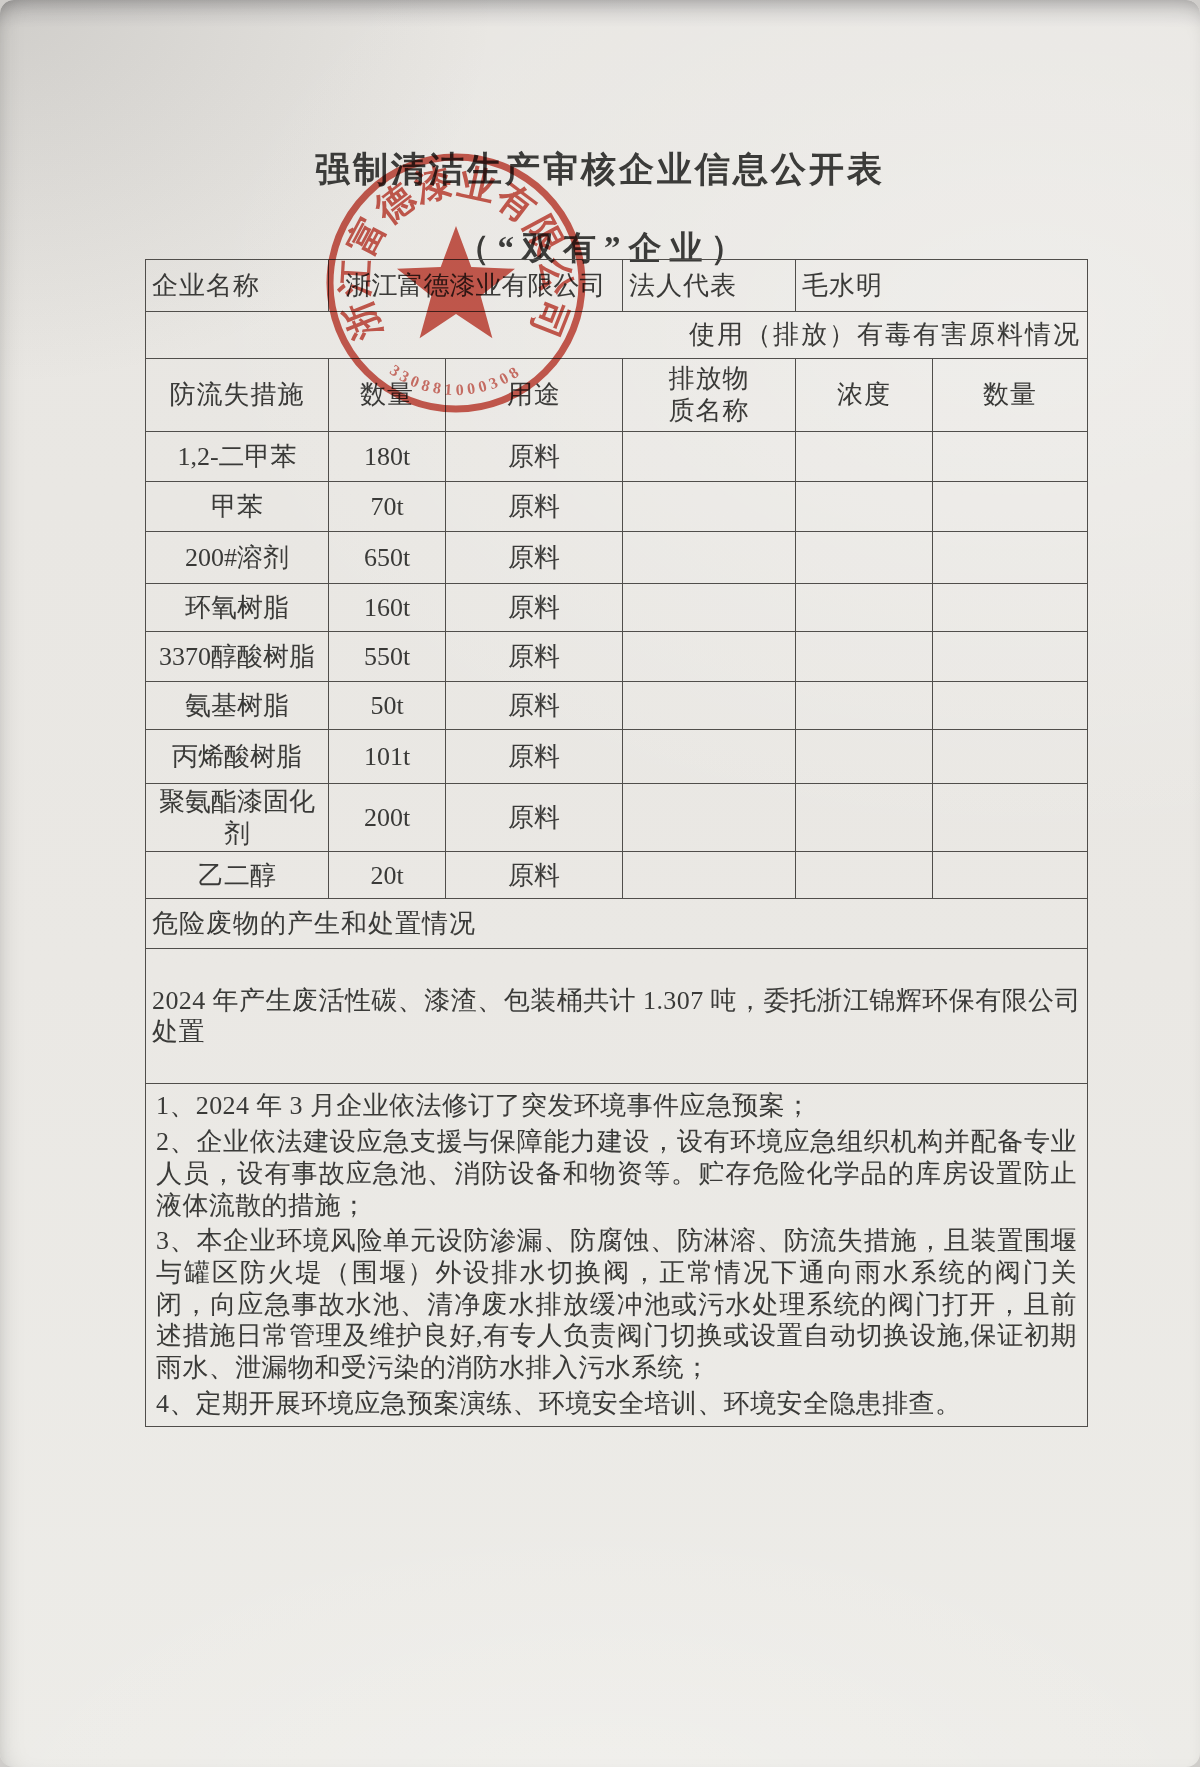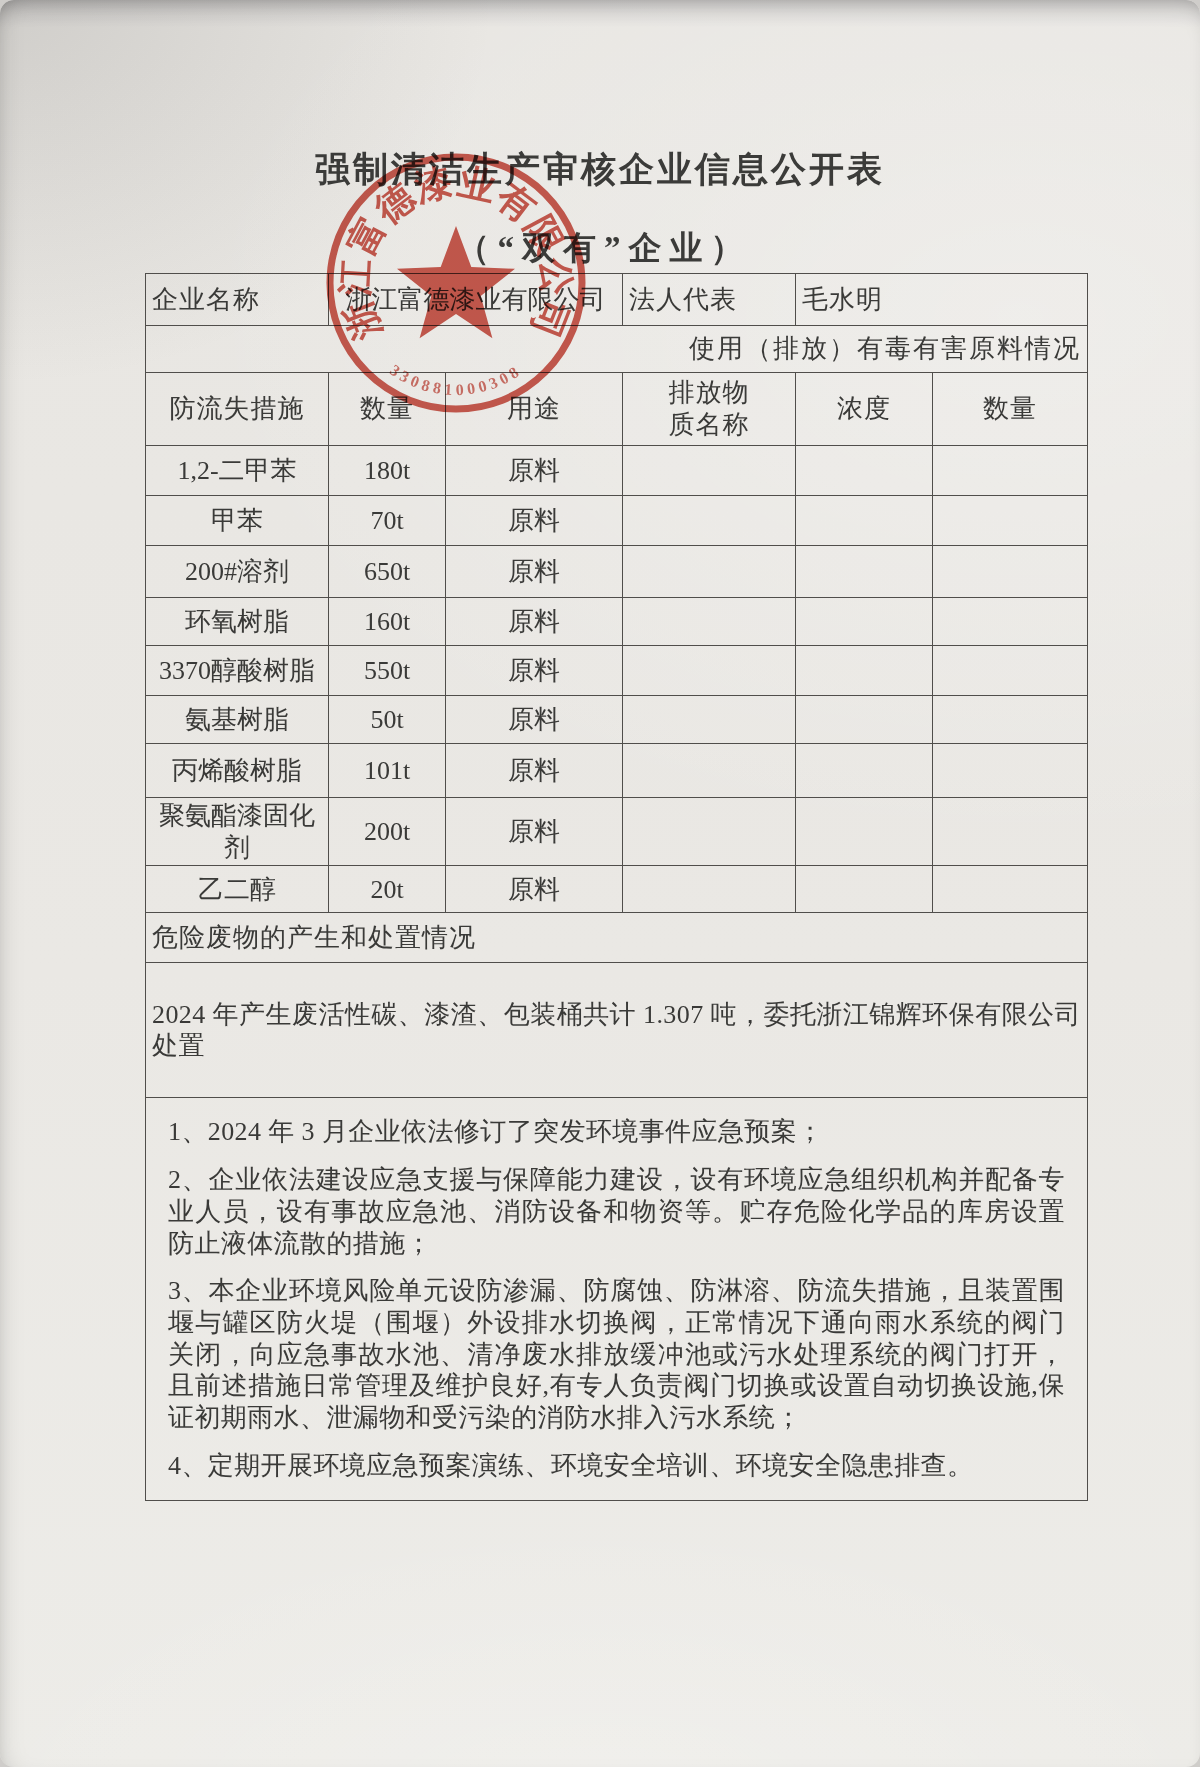--- a/index.html
+++ b/index.html
@@ -16,37 +16,37 @@
   }
   .title{
     position:absolute;left:0;top:146px;width:100%;text-align:center;
     font-size:35px;font-weight:700;letter-spacing:3px;color:#3b3b39;
   }
   .subtitle{
     position:absolute;left:4px;top:226px;width:100%;text-align:center;
     font-size:33px;font-weight:600;letter-spacing:8px;color:#3b3b39;
   }
   table.doc{
-    position:absolute;left:145px;top:273px;width:942px;
+    position:absolute;left:145px;top:259px;width:942px;
     border-collapse:collapse;table-layout:fixed;
   }
   table.doc td{
     border:1.6px solid #504e4b;
     font-size:26px;line-height:1.22;
     padding:2px 6px;vertical-align:middle;color:#3a3a38;
     overflow:hidden;
   }
   td.lbl{text-align:left;padding-left:14px;font-size:27px;letter-spacing:1px;}
   td.ctr{text-align:center;}
   td.hdr{text-align:center;font-size:27px;letter-spacing:1px;}
   td.pre{white-space:pre-line;margin-top:27px;}
   td.sect{text-align:right;font-size:27px;letter-spacing:2px;}
   td.para{vertical-align:top;text-align:justify;padding:8px 14px;
     font-size:26.5px;line-height:34px;letter-spacing:.4px;}
-  td.para p{margin:16px;}
+  td.para p{margin:4px;}
   .num{font-family:"Liberation Serif","DejaVu Serif",serif;}
   
   .stamp{
     position:absolute;left:316px;top:143px;width:280px;height:280px;
     mix-blend-mode:multiply;opacity:.82;filter:blur(.4px);
     pointer-events:none;
   }
   .stamp text{font-family:"Liberation Serif","DejaVu Serif",serif;font-weight:700;}
 </style>
 </head>

